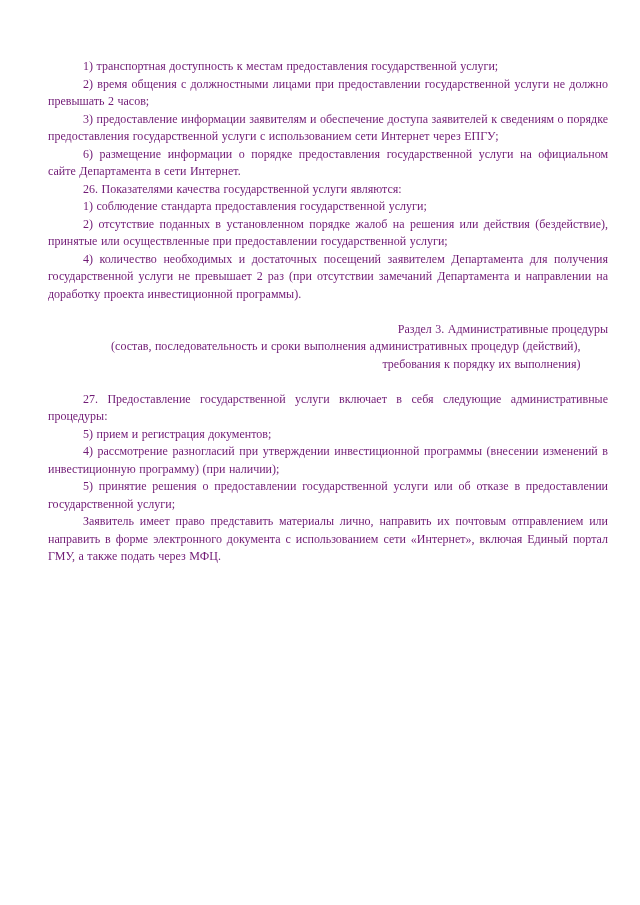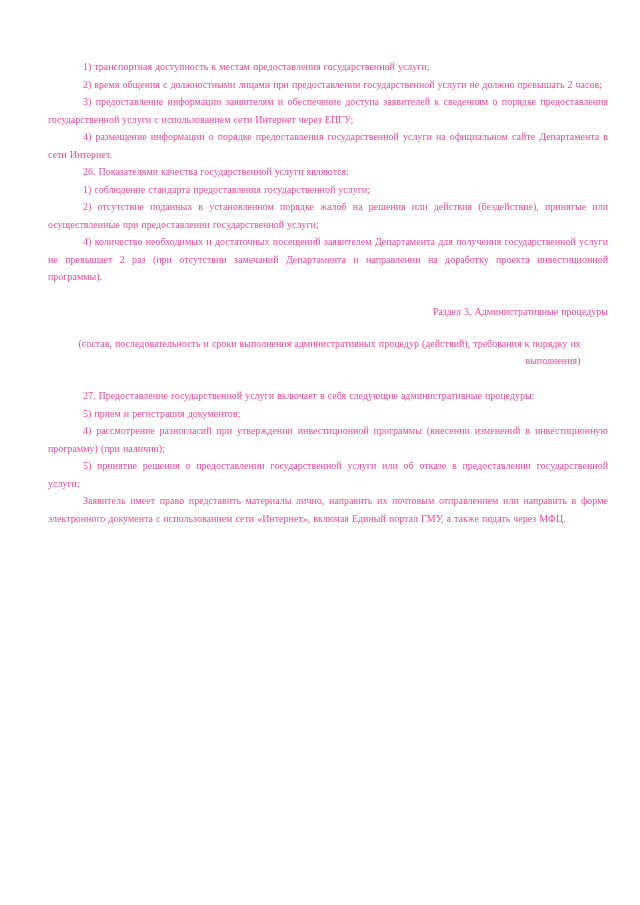--- a/index.html
+++ b/index.html
@@ -6,55 +6,55 @@
     margin: 0;
     padding: 0;
     background: #ffffff;
   }
   .page {
     position: relative;
     width: 640px;
     height: 905px;
     box-sizing: border-box;
     background: #ffffff;
-    color: #ec4899;
+    color: #701a75;
     font-family: "Liberation Serif", "DejaVu Serif", serif;
-    font-size: 10px;
+    font-size: 12px;
     line-height: 17.5px;
     padding: 58px 32px 0 48px;
     overflow: hidden;
   }
   .page p {
     margin: 0;
     padding: 0;
     text-align: justify;
     text-indent: 35px;
     word-spacing: 0.5px;
   }
   .section-heading {
     margin: 17.5px 0;
   }
   .section-heading p {
     text-align: right;
     text-indent: 0;
   }
   .section-heading .subtitle {
     max-width: 505px;
-    margin: 14px auto;
+    margin: 0 auto;
   }
 </style>
 </head>
 <body>
 
 <div class="page">
 
   <p>1) транспортная доступность к местам предоставления государственной услуги;</p>
   <p>2) время общения с должностными лицами при предоставлении государственной услуги не должно превышать 2 часов;</p>
   <p>3) предоставление информации заявителям и обеспечение доступа заявителей к сведениям о порядке предоставления государственной услуги с использованием сети Интернет через ЕПГУ;</p>
-  <p>4) размещение информации о порядке предоставления государственной услуги на официальном сайте Департамента в сети Интернет.</p>
+  <p>6) размещение информации о порядке предоставления государственной услуги на официальном сайте Департамента в сети Интернет.</p>
   <p>26. Показателями качества государственной услуги являются:</p>
   <p>1) соблюдение стандарта предоставления государственной услуги;</p>
   <p>2) отсутствие поданных в установленном порядке жалоб на решения или действия (бездействие), принятые или осуществленные при предоставлении государственной услуги;</p>
   <p>4) количество необходимых и достаточных посещений заявителем Департамента для получения государственной услуги не превышает 2 раз (при отсутствии замечаний Департамента и направлении на доработку проекта инвестиционной программы).</p>
 
   <div class="section-heading">
     <p class="title">Раздел 3. Административные процедуры</p>
     <p class="subtitle">(состав, последовательность и сроки выполнения административных процедур (действий), требования к порядку их выполнения)</p>
   </div>
 

